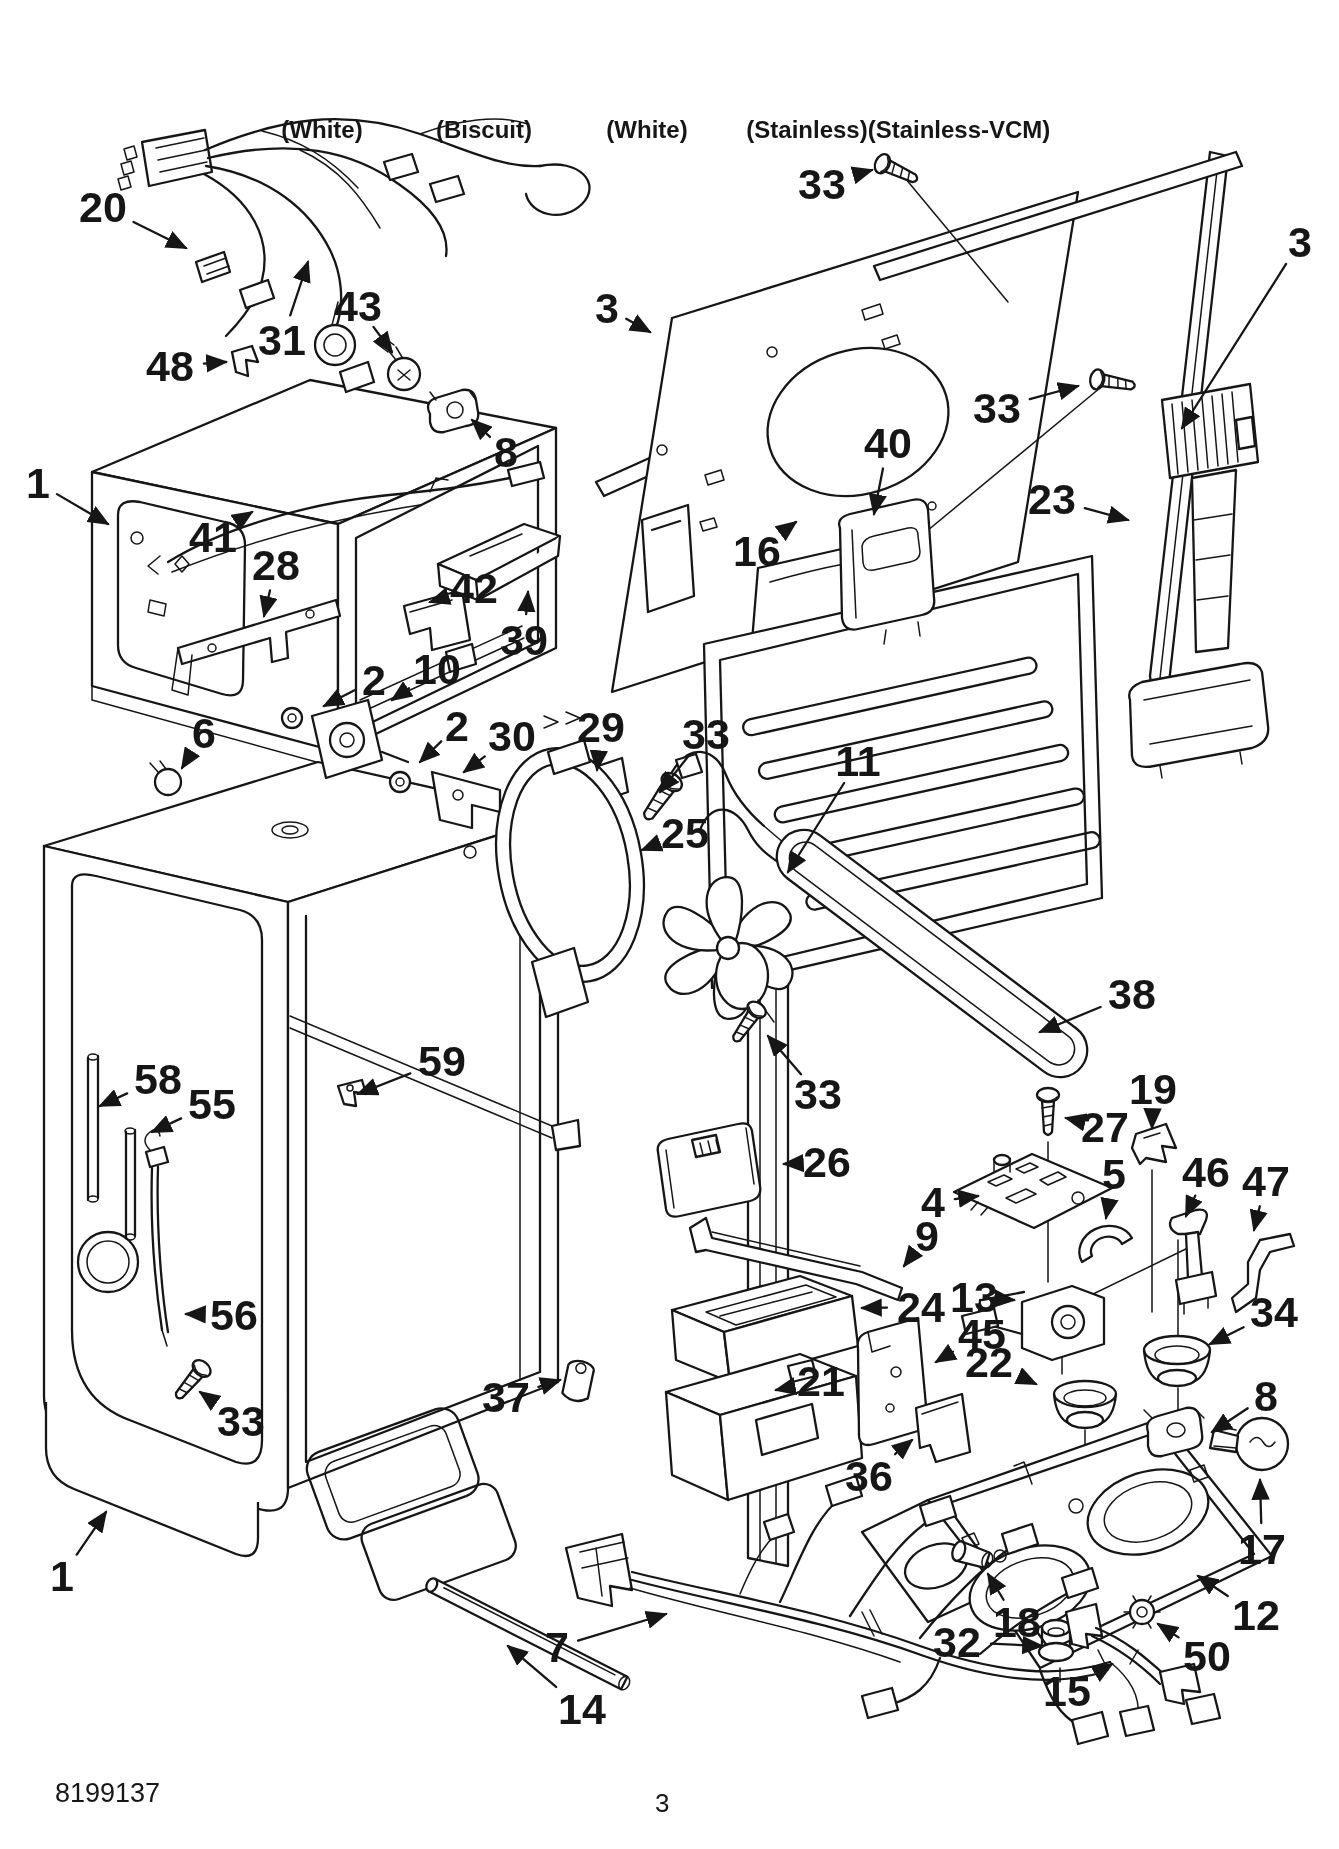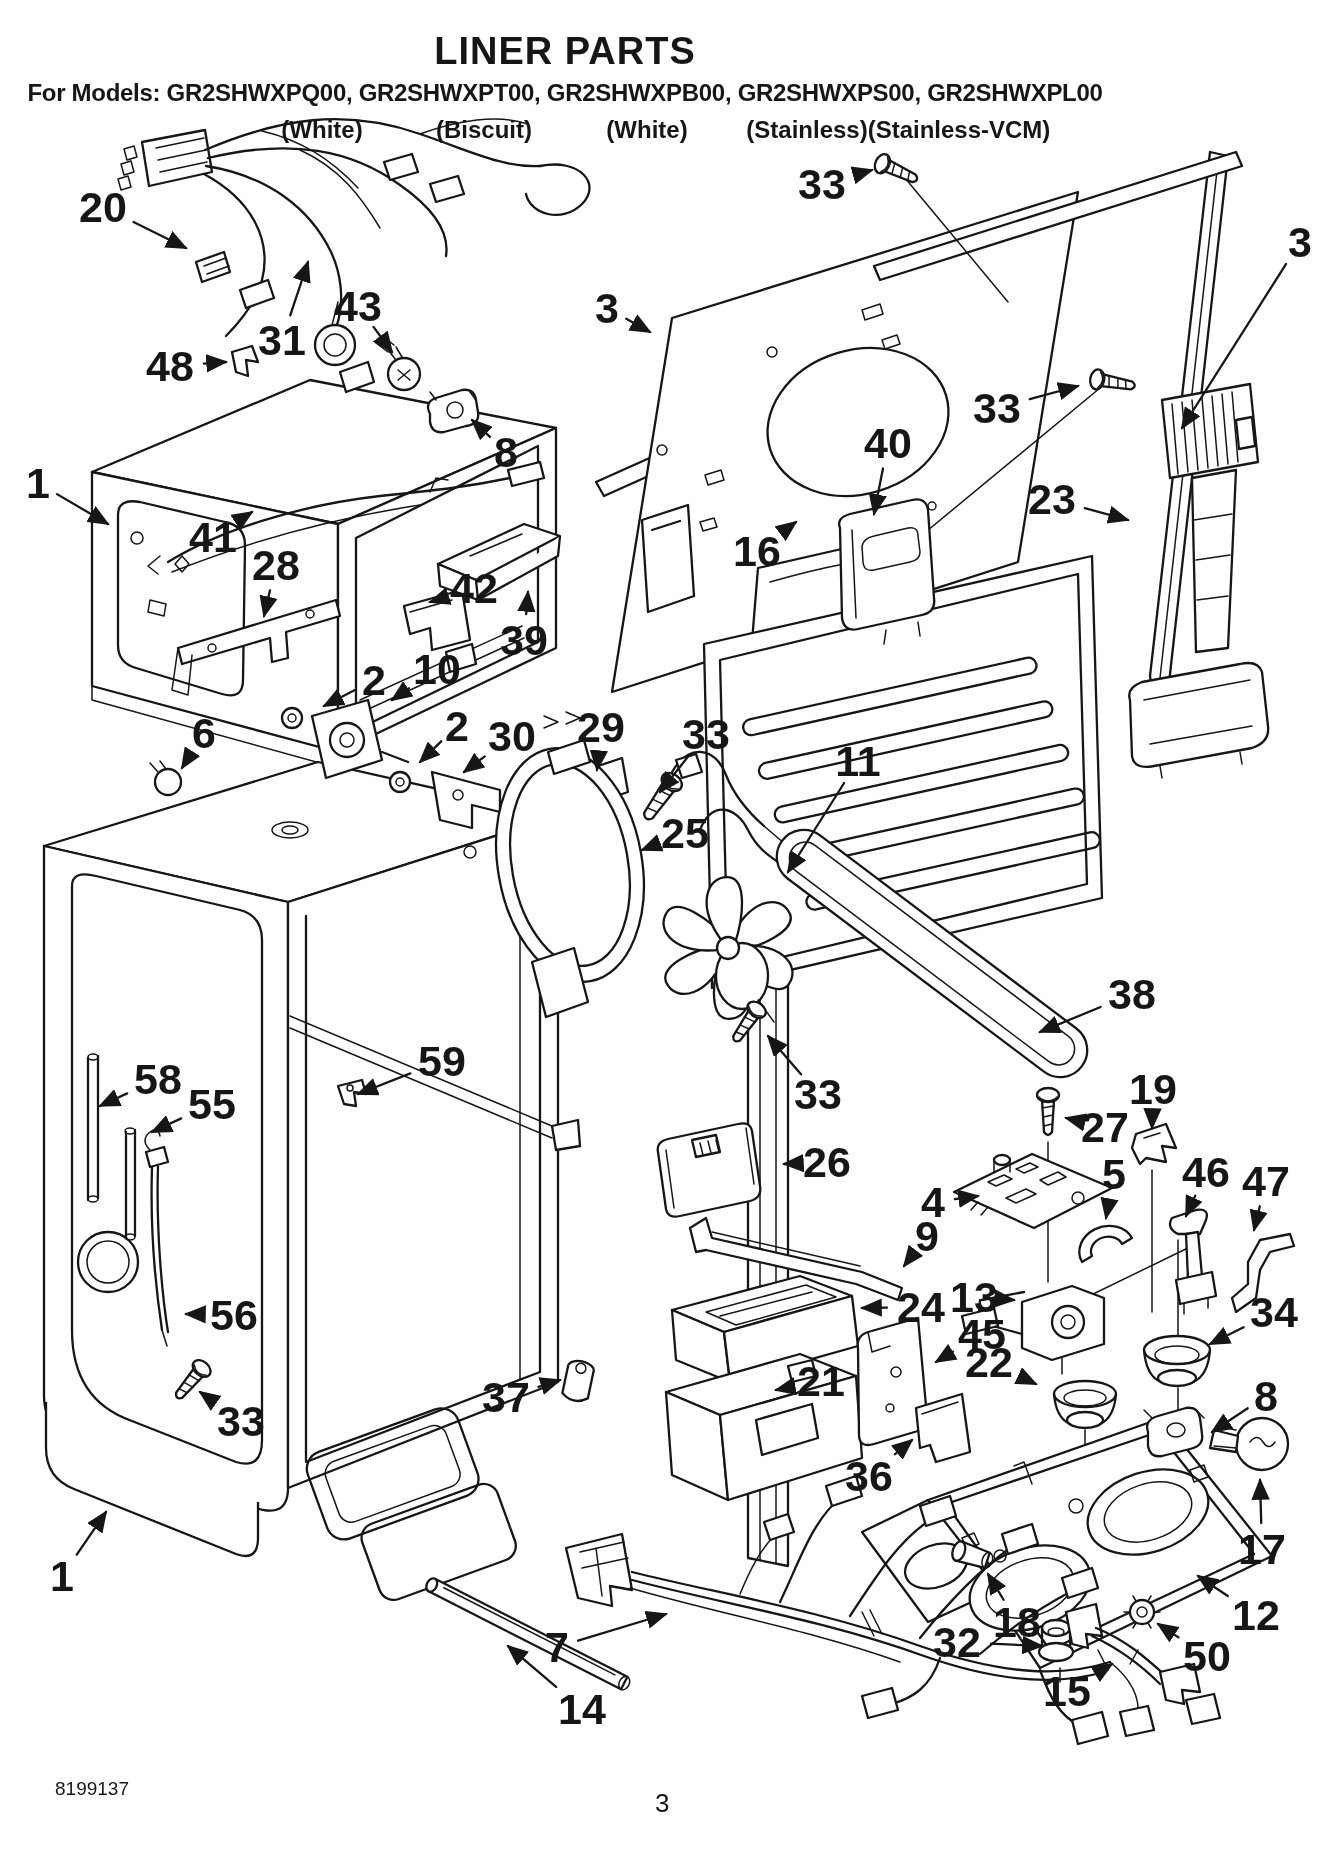--- a/index.html
+++ b/index.html
@@ -3,36 +3,32 @@
 <meta charset="utf-8">
 <style>
   html,body{margin:0;padding:0;background:#e8e8e8;}
   #page{position:relative;width:1339px;height:1849px;background:var(--paper,#fff);
         font-family:"Liberation Sans",sans-serif;overflow:hidden;margin:0 auto;}
   #titleblock{position:absolute;top:0;left:0;width:1130px;text-align:center;color:var(--ink,#161616);}
   #title{margin-top:30px;font-size:38px;font-weight:bold;letter-spacing:1px;}
   #models{margin-top:6px;font-size:24px;font-weight:bold;letter-spacing:-0.3px;}
   #colors{position:absolute;top:116px;left:17px;width:1236px;height:28px;color:var(--ink,#161616);text-align:center;}
   #colors span{position:absolute;transform:translateX(-50%);font-size:24px;font-weight:bold;white-space:nowrap;}
-  #footer-left{position:absolute;left:55px;top:1778px;font-size:19px;color:var(--ink,#161616);}
+  #footer-left{position:absolute;left:55px;top:1778px;font-size:27px;color:var(--ink,#161616);}
   #page-num{position:absolute;left:655px;top:1788px;font-size:26px;color:var(--ink,#161616);}
   svg text.co{font-family:"Liberation Sans",sans-serif;font-weight:bold;font-size:43px;fill:var(--ink,#161616);}
   .ln{fill:none;stroke:var(--ink,#161616);stroke-width:2.3;stroke-linejoin:round;stroke-linecap:round;}
   .fw{fill:#fff;stroke:var(--ink,#161616);stroke-width:2.3;stroke-linejoin:round;}
   .thin{stroke-width:1.5;}
 </style>
 </head>
 <body>
 
 <div id="page" style="--ink: #161616; --paper: #ffffff;">
 
-  <div id="titleblock">
-    <div id="title">LINER PARTS</div>
-    <div id="models">For Models: GR2SHWXPQ00, GR2SHWXPT00, GR2SHWXPB00, GR2SHWXPS00, GR2SHWXPL00</div>
-  </div>
   <div id="colors">
       <span style="left: 305px;">(White)</span>
       <span style="left: 467px;">(Biscuit)</span>
       <span style="left: 630px;">(White)</span>
       <span style="left: 790px;">(Stainless)</span>
       <span style="left: 942px;">(Stainless-VCM)</span>
     </div>
 
   <svg id="art" width="1339" height="1849" viewBox="0 0 1339 1849" style="position:absolute;top:0;left:0;">
     <defs>

